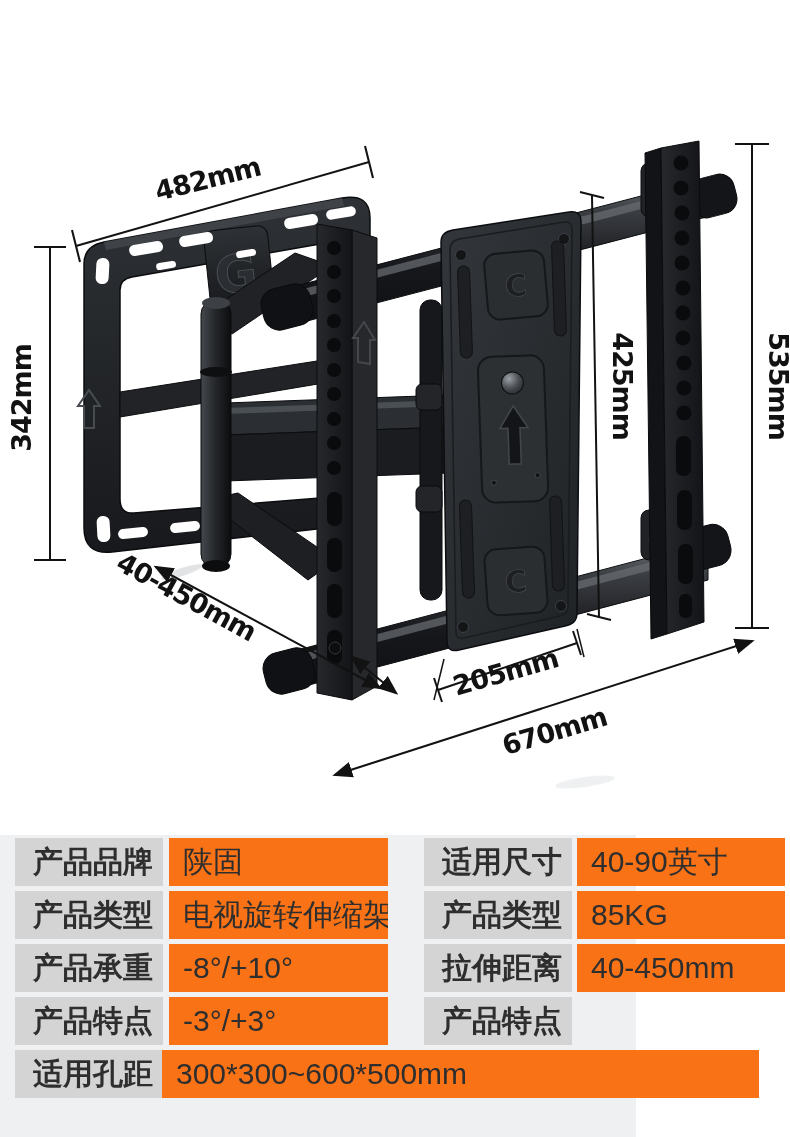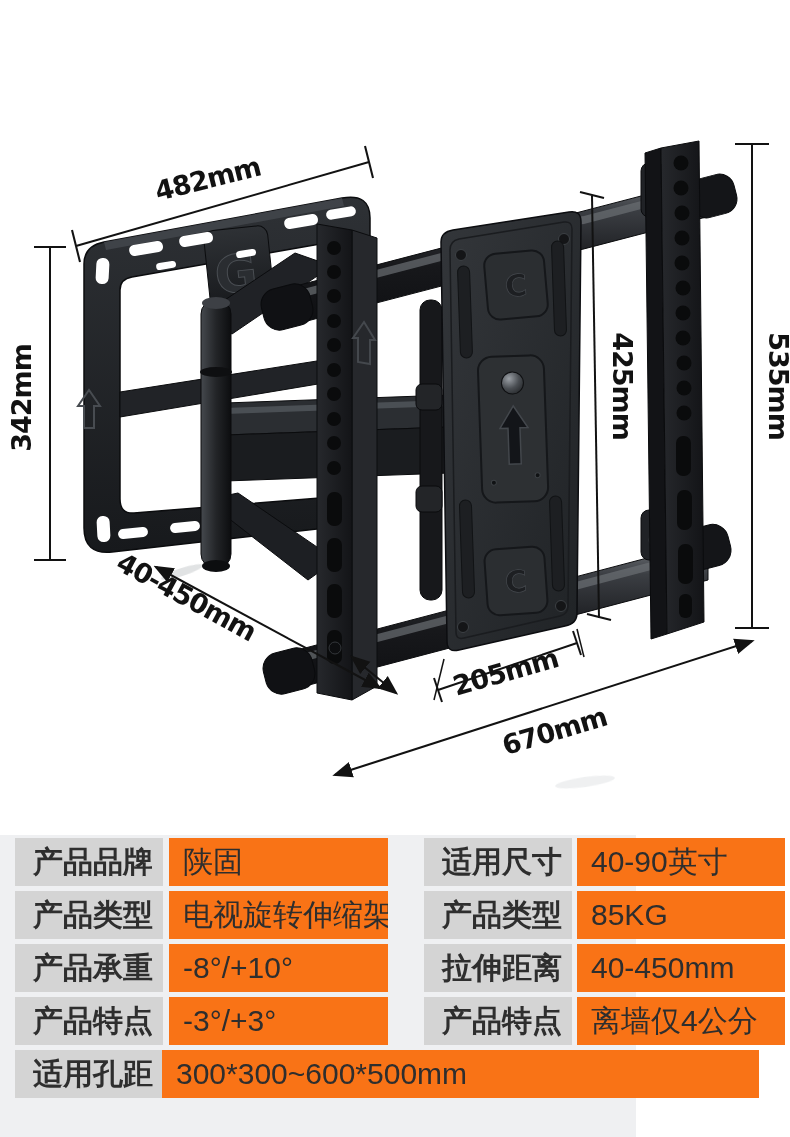--- a/index.html
+++ b/index.html
@@ -297,19 +297,18 @@
     <div class="cell val rv r1">85KG</div>
 
     <div class="cell lbl ll r2">产品承重</div>
     <div class="cell val lv r2">-8°/+10°</div>
     <div class="cell lbl rl r2">拉伸距离</div>
     <div class="cell val rv r2">40-450mm</div>
 
     <div class="cell lbl ll r3">产品特点</div>
     <div class="cell val lv r3">-3°/+3°</div>
     <div class="cell lbl rl r3">产品特点</div>
-    <div class="cell val rv r3">离墙仅4公分</div>
 
     <div class="cell lbl ll r4">适用孔距</div>
     <div class="cell val fv r4">300*300~600*500mm</div>
   </div>
 
 </div>
 
 </body></html>

